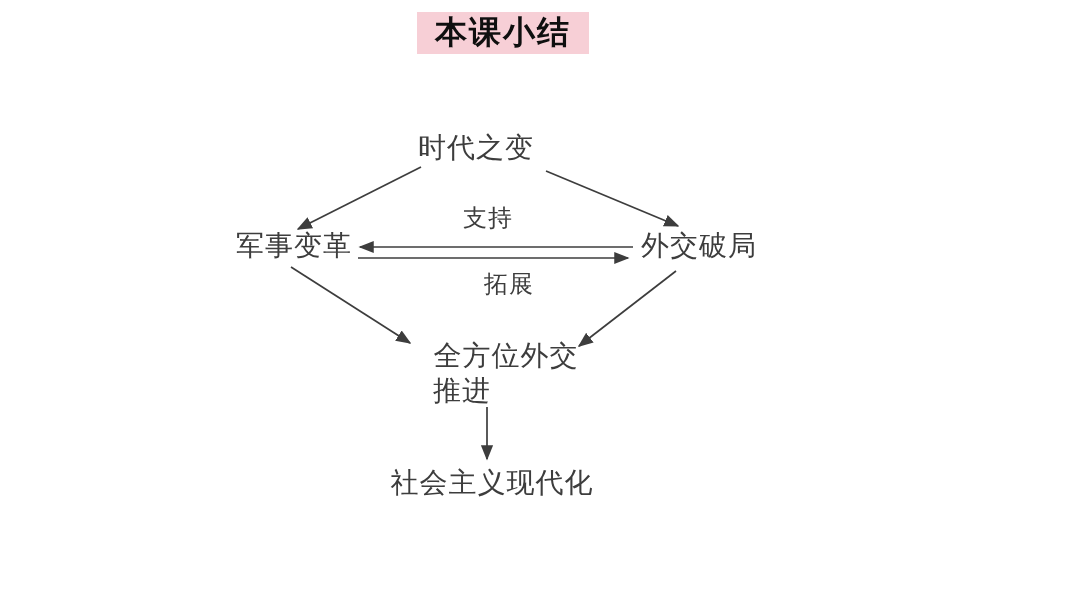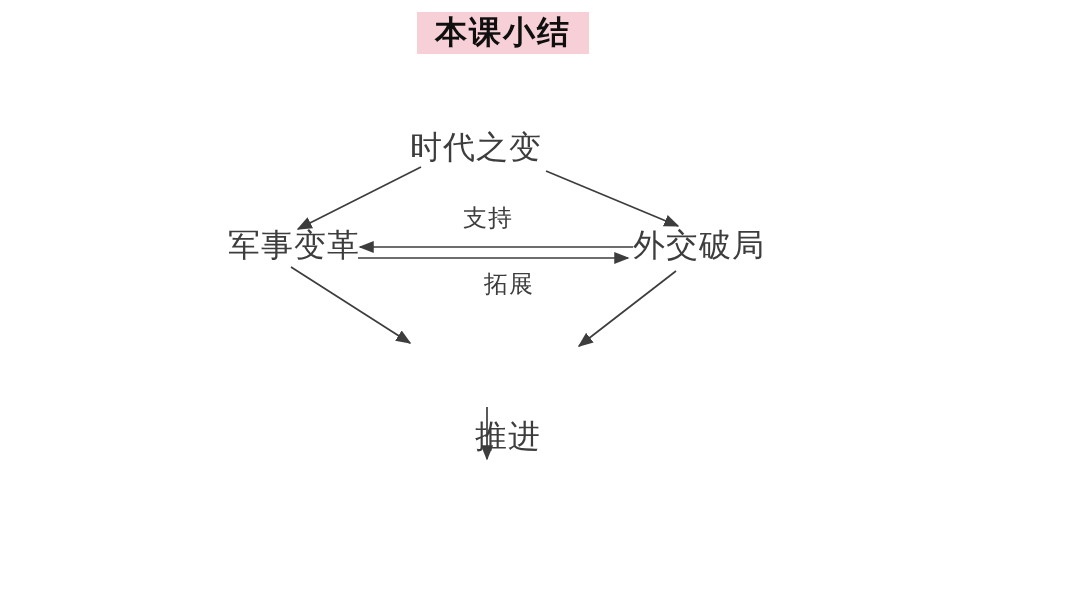--- a/index.html
+++ b/index.html
@@ -35,21 +35,21 @@
     position: absolute;
     left: 0;
     top: 0;
     width: 1080px;
     height: 608px;
   }
   .label {
     position: absolute;
     transform: translate(-50%, -50%);
     color: #3d3d3d;
-    font-size: 32px;
+    font-size: 28px;
     letter-spacing: 1px;
     white-space: nowrap;
   }
   .edge-label {
     font-size: 24px;
   }
 </style>
 </head>
 <body>
 
@@ -82,17 +82,19 @@
   <div class="label" style="left:476px; top:148px;">时代之变</div>
 
   <div class="label" style="left:294px; top:246px;">军事变革</div>
 
   <div class="label" style="left:699px; top:246px;">外交破局</div>
 
   <div class="label edge-label" style="left:488px; top:218px;">支持</div>
 
   <div class="label edge-label" style="left:489px; top:284px;margin-left:20px;">拓展</div>
 
+  <div class="label" style="left:506px; top:356px;">全方位外交</div>
 
-  <div class="label" style="left:508px; top:391px;margin-top:46px;">推进</div>
+  <div class="label" style="left:462px; top:391px;">推进</div>
 
+  <div class="label" style="left:492px; top:483px;">社会主义现代化</div>
 
 </div>
 
 </body></html>

